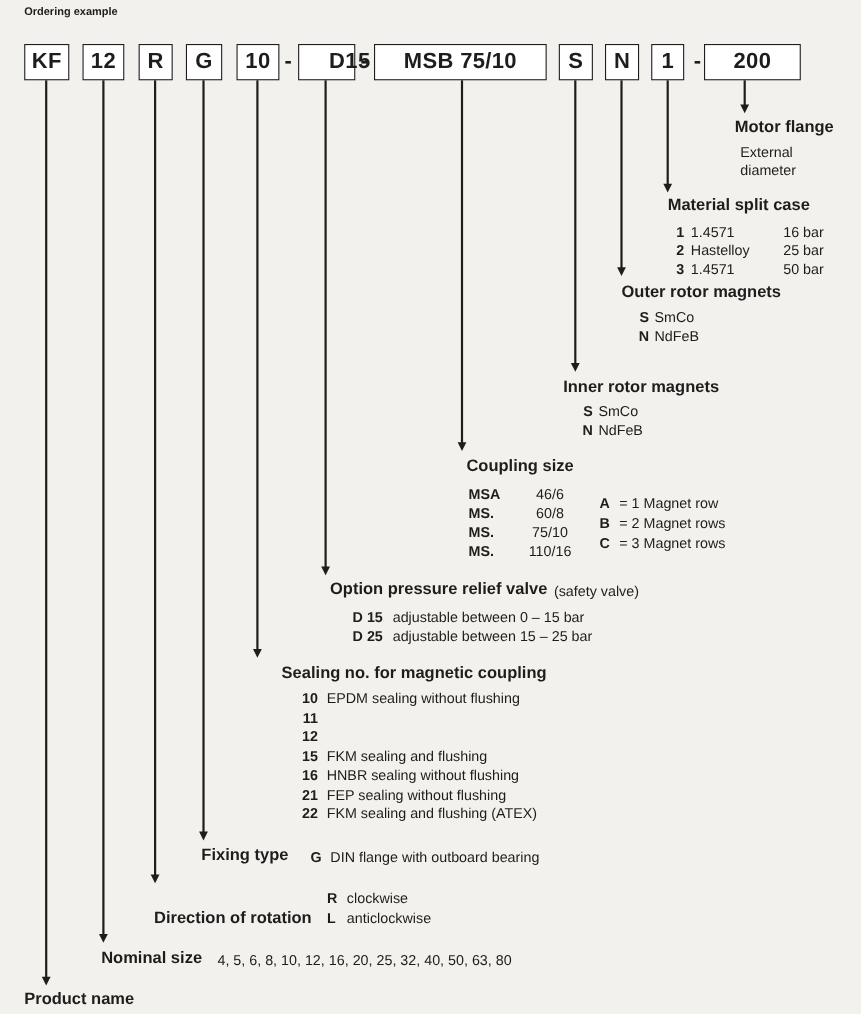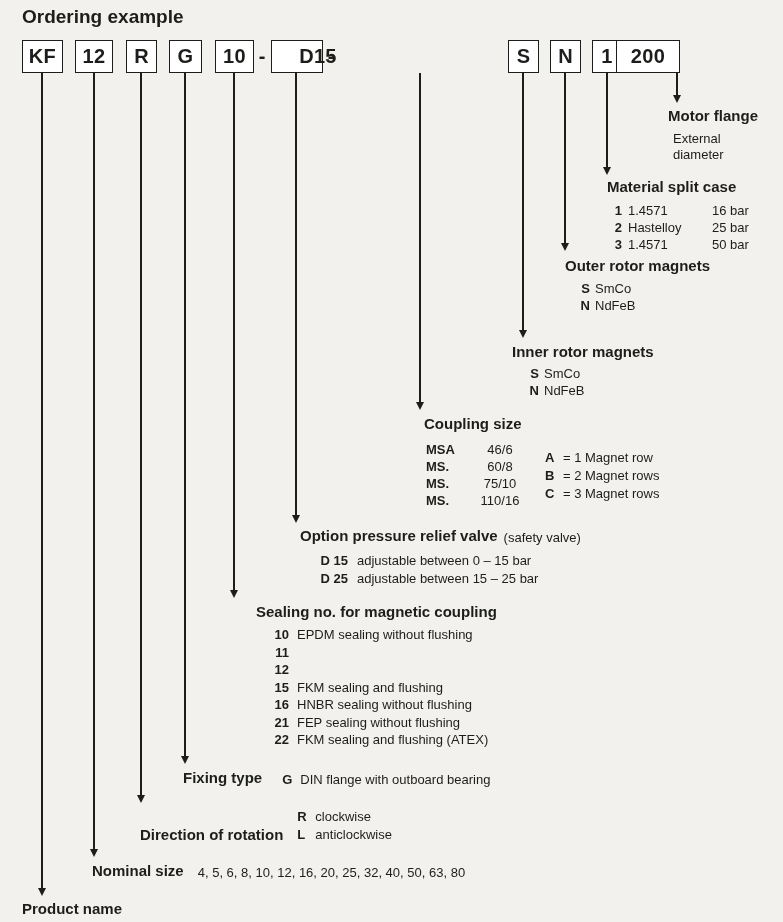--- a/index.html
+++ b/index.html
@@ -4,21 +4,21 @@
 <style>
   * { margin:0; padding:0; box-sizing:border-box; }
   body { background:#f2f1ee; }
   .canvas {
     position:relative; width:783px; height:922px;
     background:#f2f1ee;
     font-family:"Liberation Sans", sans-serif;
     color:#1d1d1b;
     overflow:hidden;
   }
-  .page-title { position:absolute; font-size:19px; font-weight:bold; white-space:nowrap; }
+  .page-title { position:absolute; font-size:10px; font-weight:bold; white-space:nowrap; }
   .code-box {
     position:absolute; top:40px; height:33px;
     background:#ffffff; border:1.6px solid #1d1d1b;
     display:flex; align-items:center; justify-content:center;
     font-size:20px; font-weight:bold; letter-spacing:0.3px; white-space:nowrap;
   }
   .code-dash {
     position:absolute; top:40px; height:33px; width:14px;
     display:flex; align-items:center; justify-content:center;
     font-size:20px; font-weight:bold;
@@ -59,25 +59,26 @@
   <div class="page-title" style="left:22px;top:6px;">Ordering example</div>
 
   <div class="code-box" style="left:22px;width:41px;">KF</div>
   <div class="code-box" style="left:75px;width:38px;">12</div>
   <div class="code-box" style="left:126px;width:31px;">R</div>
   <div class="code-box" style="left:169px;width:33px;">G</div>
   <div class="code-box" style="left:215px;width:39px;">10</div>
   <div class="code-dash" style="left:255px;">-</div>
   <div class="code-box" style="left:271px;width:52px;padding-left:42px;">D15</div>
   <div class="code-dash" style="left:324px;">-</div>
+  <div class="code-box" style="left:340px;width:157px;">MSB 75/10</div>
   <div class="code-box" style="left:508px;width:31px;">S</div>
   <div class="code-box" style="left:550px;width:31px;">N</div>
   <div class="code-box" style="left:592px;width:30px;">1</div>
   <div class="code-dash" style="left:627px;">-</div>
-  <div class="code-box" style="left:616px;width:64px;">200</div>
+  <div class="code-box" style="left:640px;width:88px;">200</div>
 
   <div class="arrow" style="left:42px;top:73px;height:823px;"></div>
   <div class="arrow" style="left:94px;top:73px;height:784px;"></div>
   <div class="arrow" style="left:141px;top:73px;height:730px;"></div>
   <div class="arrow" style="left:185px;top:73px;height:691px;"></div>
   <div class="arrow" style="left:234px;top:73px;height:525px;"></div>
   <div class="arrow" style="left:296px;top:73px;height:450px;"></div>
   <div class="arrow" style="left:420px;top:73px;height:337px;"></div>
   <div class="arrow" style="left:523px;top:73px;height:265px;"></div>
   <div class="arrow" style="left:565px;top:73px;height:178px;"></div>

